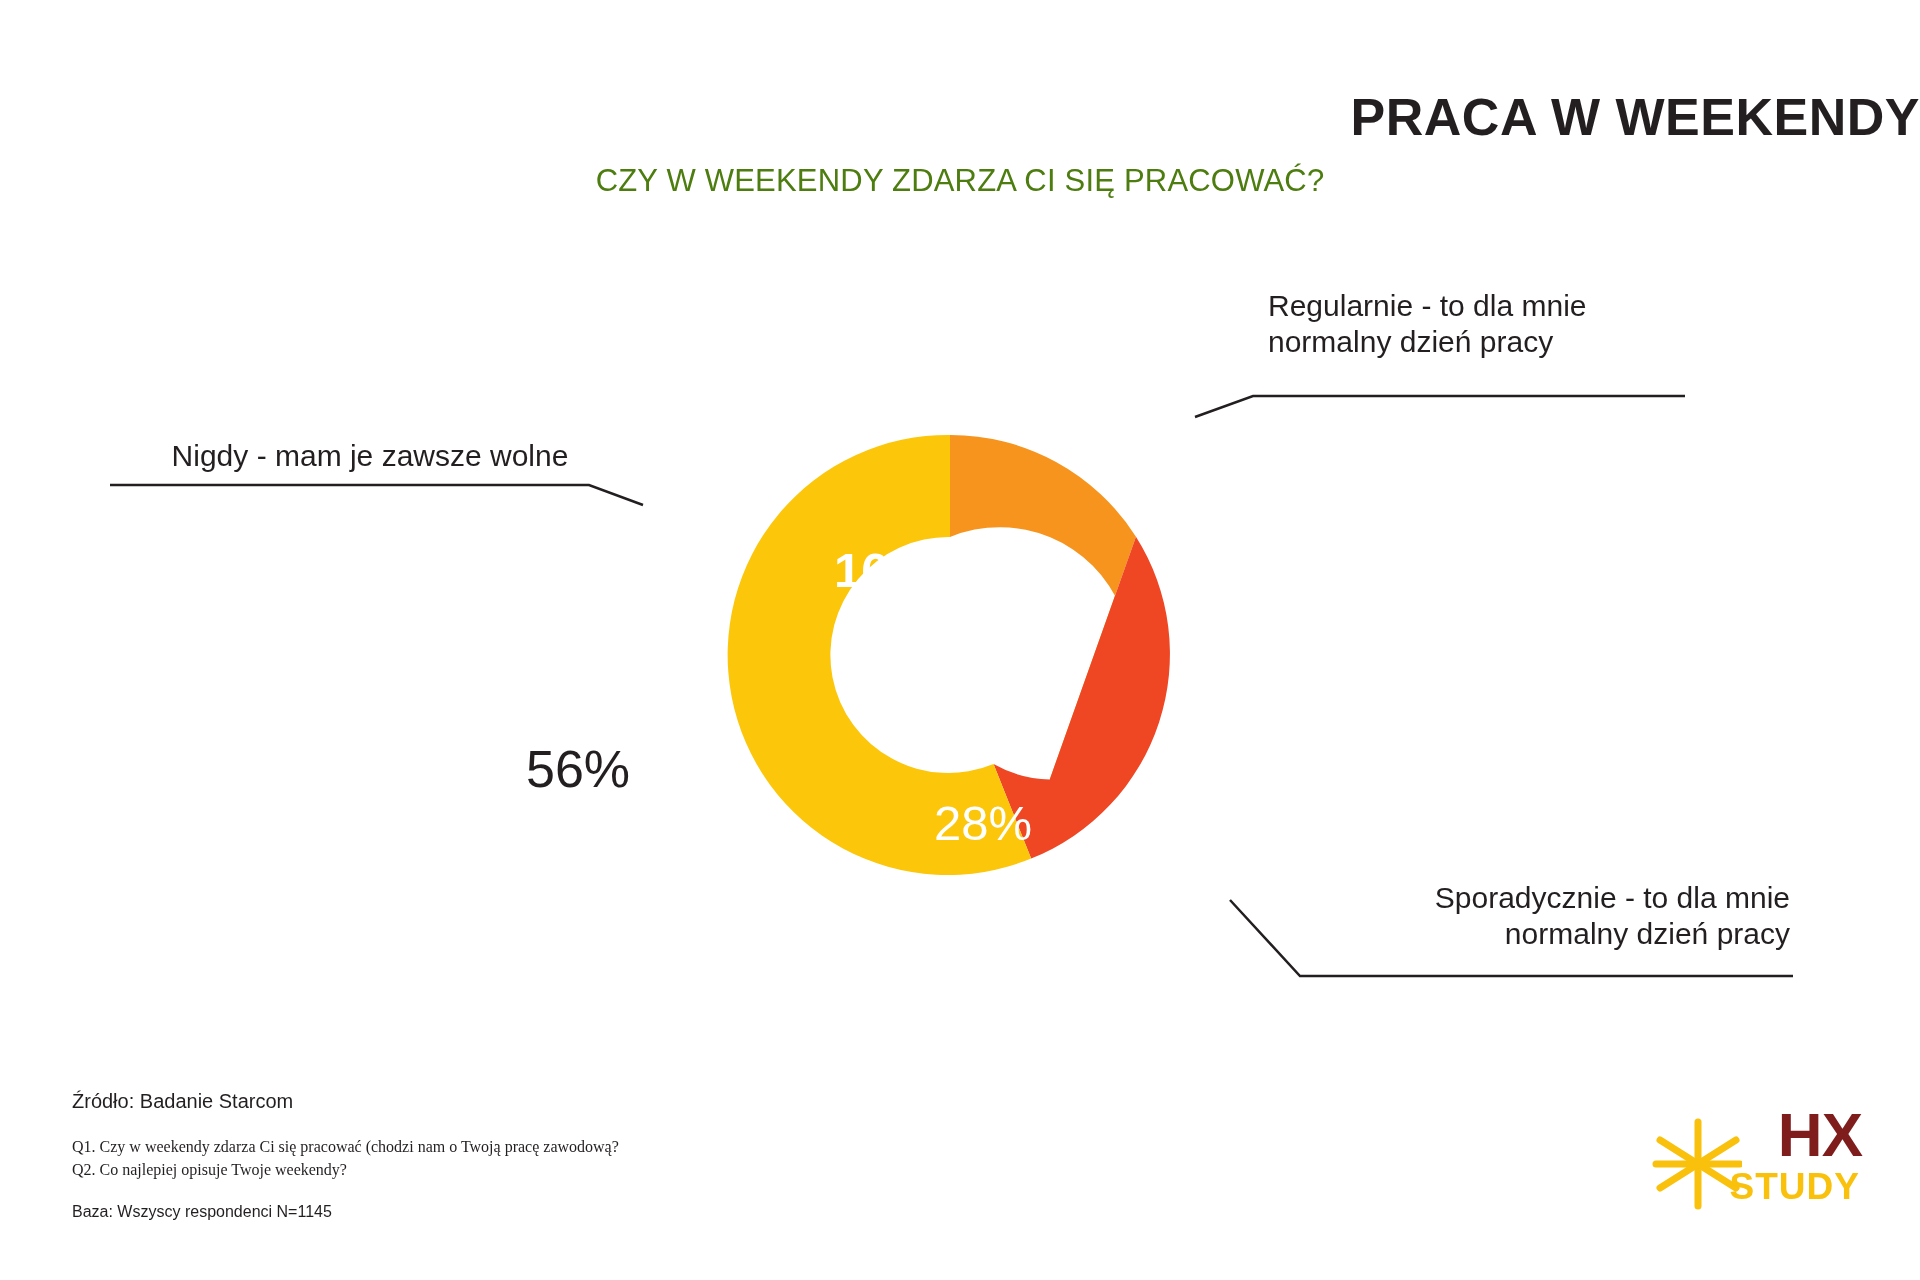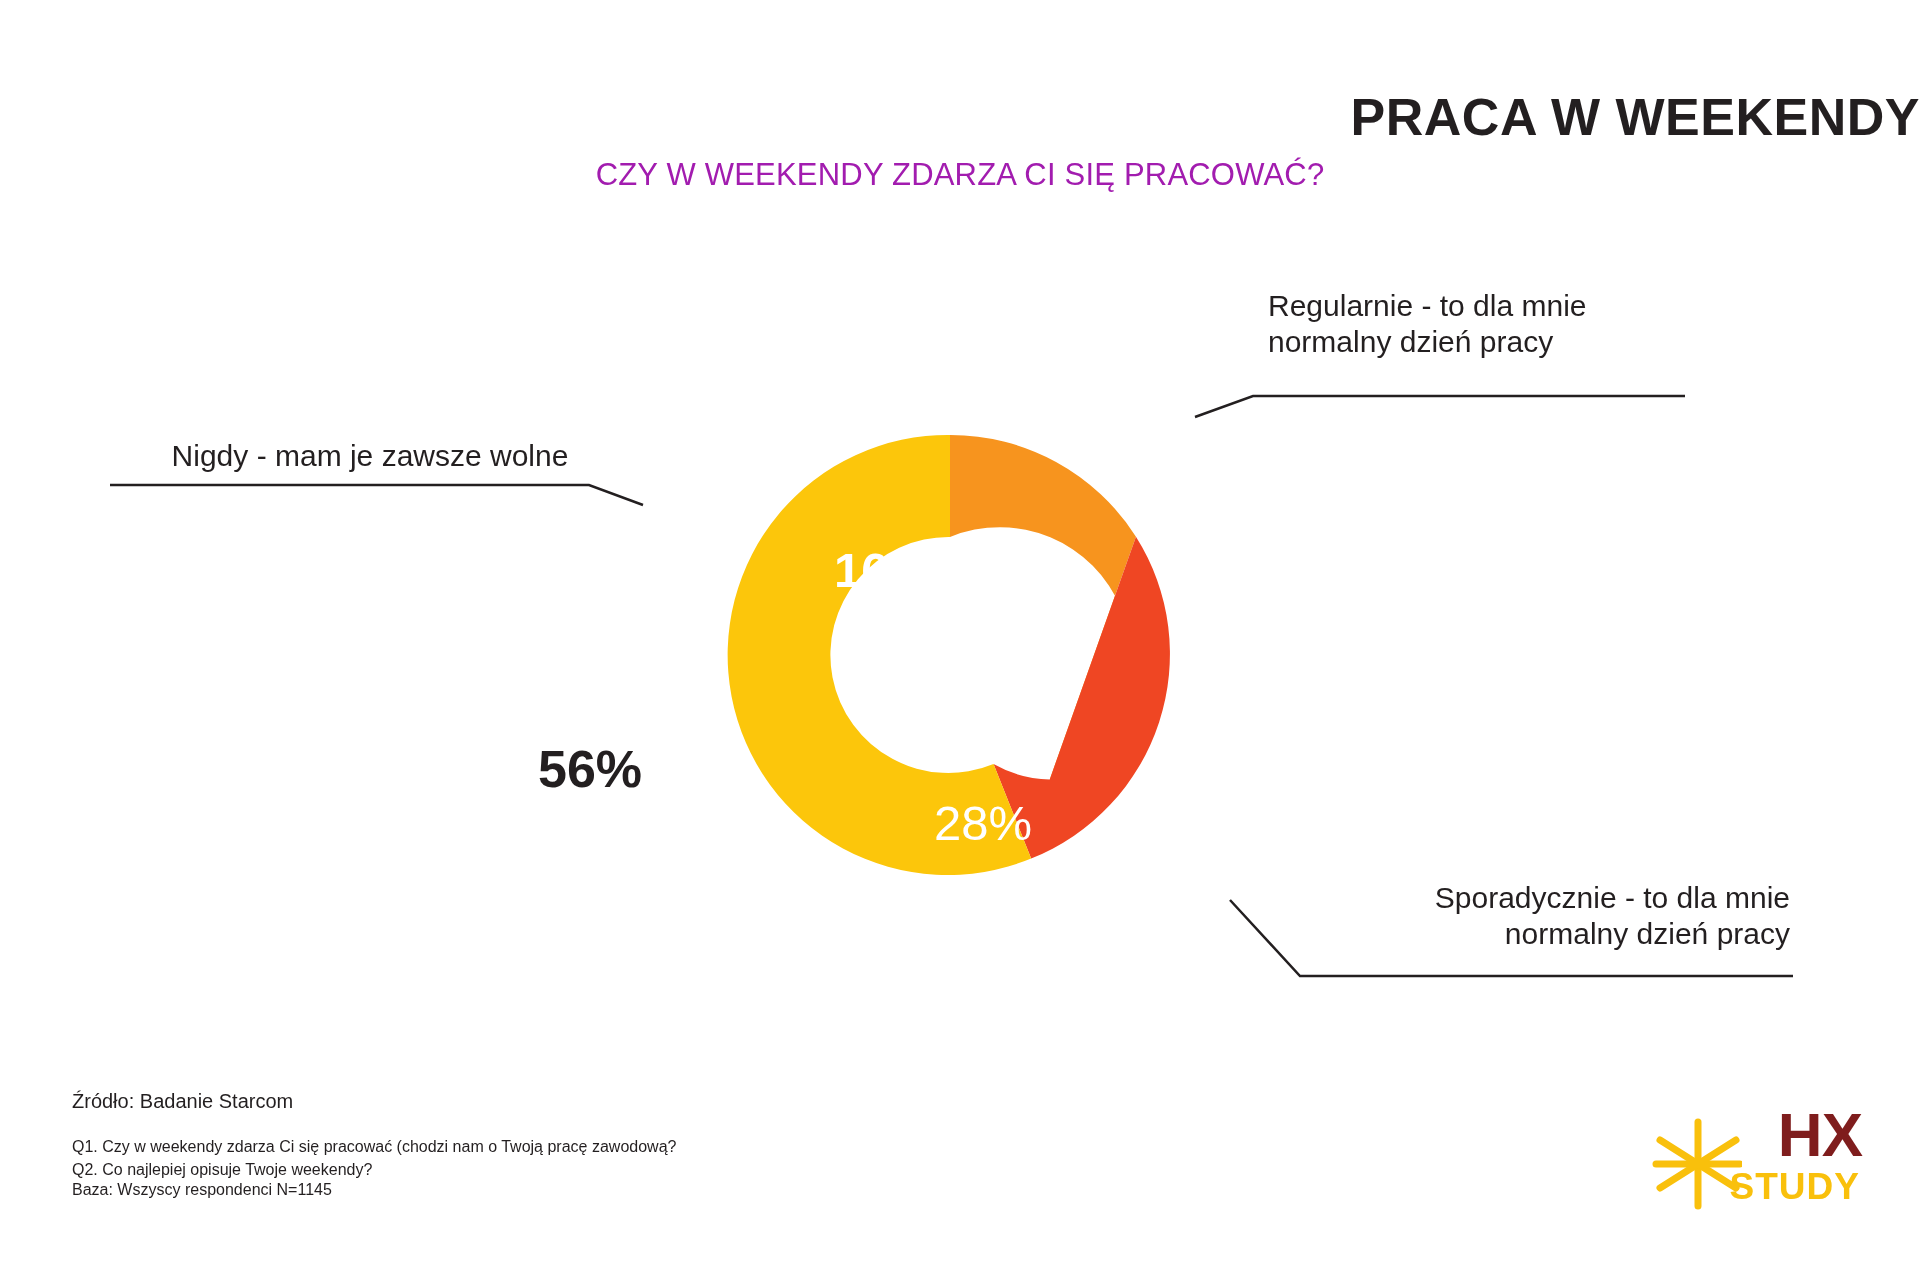--- a/index.html
+++ b/index.html
@@ -29,22 +29,22 @@
     font-weight: bold;
     letter-spacing: 0.5px;
     color: #231f20;
     margin: 0;
     line-height: 1.05;
     text-align: right;
   }
   .chart-subtitle {
     font-size: 31px;
     font-weight: normal;
-    color: #a21caf;
-    margin: 12px 0 0 0;
+    color: #4d7c0f;
+    margin: 18px 0 0 0;
     letter-spacing: 0.2px;
   }
 
   
   .donut-wrap {
     position: absolute;
     left: 600px;
     top: 305px;
     width: 700px;
     height: 700px;
@@ -100,20 +100,22 @@
     width: 1000px;
     color: #231f20;
   }
   .foot-source {
     font-size: 20px;
     margin-bottom: 22px;
   }
   .foot-q {
     font-size: 16px;
     line-height: 1.45;
+    margin-bottom: 22px;
+    font-family: Liberation Serif, serif;
   }
   .foot-base {
     font-size: 16px;
   }
 
   
   .logo {
     position: absolute;
     right: 58px;
     bottom: 48px;
@@ -161,21 +163,21 @@
 
     <path fill="#ef4623" d="M 535.97 231.63 A 220 220 0 0 1 431.15 553.52 L 393.53 459.01 A 118 118 0 0 0 449.74 474.39 Z"></path>
 
     <path fill="#fcc60b" d="M 431.15 553.52 A 220 220 0 1 1 350 130 L 350 232 A 118 118 0 1 0 393.53 459.01 Z"></path>
 
     <text class="slice-label" x="442" y="115" font-size="47" fill="#ffffff" text-anchor="middle" transform="translate(0,0)" style="display:none"></text>
   </svg>
 
   <div style="position:absolute; left:234px; top:237px; font-size:49px; font-weight:bold; color:#ffffff;">16%</div>
   <div style="position:absolute; left:334px; top:490px; font-size:49px; font-weight:normal; color:#ffffff;">28%</div>
-  <div style="position:absolute; left:-74px; top:434px; font-size:52px; font-weight:bold; color:#231f20;margin-left:12px;">56%</div>
+  <div style="position:absolute; left:-74px; top:434px; font-size:52px; font-weight:normal; color:#231f20;">56%</div>
 </div>
 
 <svg class="leader" style="left:0; top:0;" width="1920" height="1280">
 
   <polyline points="1195,417 1253,396 1685,396" fill="none" stroke="#231f20" stroke-width="2.5"></polyline>
 
   <polyline points="1230,900 1300,976 1793,976" fill="none" stroke="#231f20" stroke-width="2.5"></polyline>
 
   <polyline points="643,505 589,485 110,485" fill="none" stroke="#231f20" stroke-width="2.5"></polyline>
 </svg>

